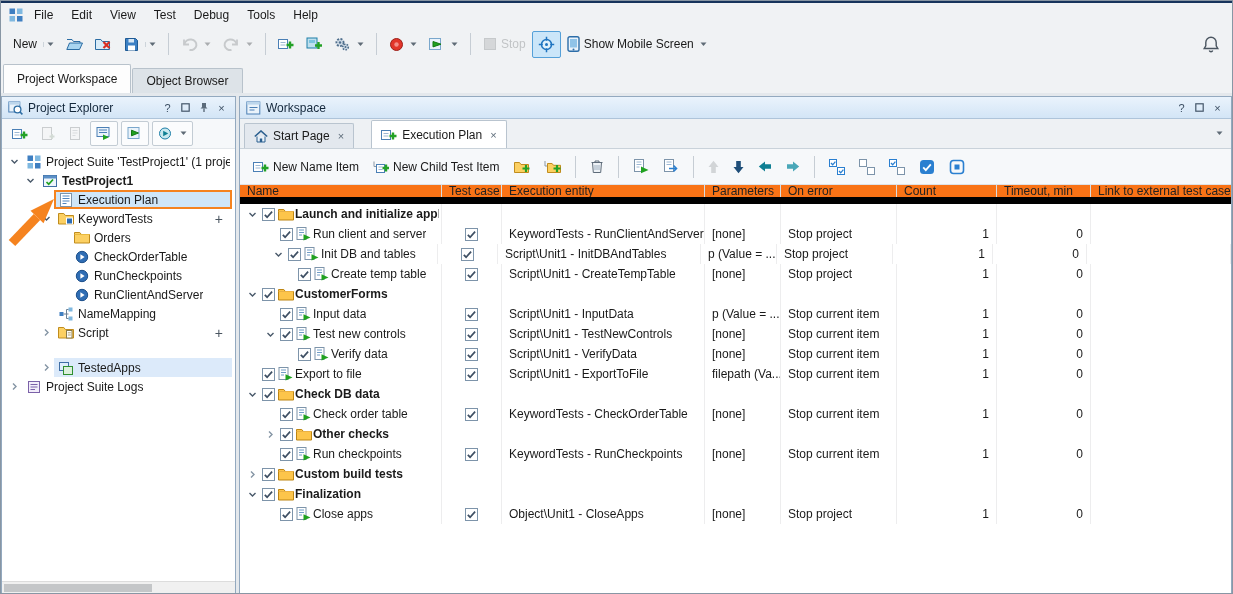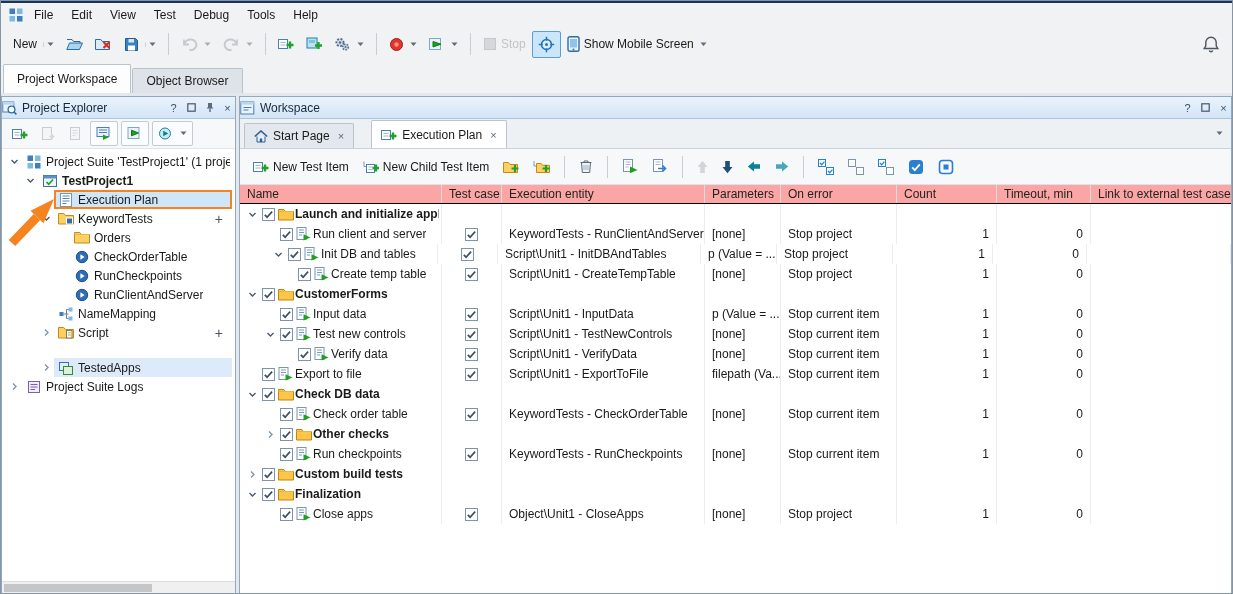--- a/index.html
+++ b/index.html
@@ -22,21 +22,21 @@
   .disabled .tlabel { color:#8d979f; }
   .active-toggle { background:#cbe6f9; border:1px solid #55a0d8; }
   .tspacer { flex:1; }
   .doctabs { height:31px; display:flex; align-items:flex-end; padding-left:2px; background:#f0f2f4; }
   .doctab { height:25px; display:flex; align-items:center; padding:12px 13px; background:#dde3e8; border:1px solid #b8c2cb; border-bottom:none; margin-right:1px; border-radius:2px 2px 0 0; }
   .doctab.active { background:#fdfdfd; height:29px; position:relative; z-index:2; }
   .main { display:flex; height:502px; padding-top:3px; background:#e4e8ec; }
   .panel { background:#fff; border:1px solid #93a9bf; display:flex; flex-direction:column; overflow:hidden; }
   .explorer { width:235px; position:relative; flex:none; }
   .workspace { flex:1; margin-left:3px; }
-  .panel-hdr { height:22px; flex:none; background:linear-gradient(#eaf3fc,#d3e5f6); border-bottom:1px solid #aec4da; display:flex; align-items:center; padding:0 0; gap:5px; }
+  .panel-hdr { height:22px; flex:none; background:linear-gradient(#eaf3fc,#d3e5f6); border-bottom:1px solid #aec4da; display:flex; align-items:center; padding:0 6px; gap:5px; }
   .panel-title { color:#14283c; white-space:nowrap; }
   .hdr-btns { margin-left:auto; display:flex; align-items:center; gap:3px; }
   .hdr-btn { width:15px; height:15px; display:flex; align-items:center; justify-content:center; color:#3c4f63; font-size:11px; }
   .exp-toolbar { height:30px; flex:none; display:flex; align-items:center; gap:1px; padding:0 4px; background:#f6f8fa; border-bottom:1px solid #e2e6ea; }
   .tree { flex:1; background:#fff; padding-top:3px; overflow:hidden; }
   .tree-row { display:flex; align-items:center; height:19px; white-space:nowrap; }
   .slot { width:16px; height:18px; display:flex; align-items:center; justify-content:center; flex:none; }
   .slot.icon { width:19px; }
   .tree-content { display:flex; align-items:center; gap:3px; flex:1; height:100%; padding:0 2px; min-width:0; margin-right:3px; }
   .tree-content.sel { background:#cfe6f8; box-shadow:inset 0 0 0 2px #f5831f; }
@@ -47,21 +47,21 @@
   .annot { position:absolute; left:2px; top:88px; z-index:6; pointer-events:none; }
   .hscroll { height:13px; flex:none; background:#f0f0f0; border-top:1px solid #dcdcdc; position:relative; }
   .hthumb { position:absolute; left:2px; top:2px; height:8px; width:148px; background:#c4c6c8; }
   .ws-tabs { height:30px; flex:none; display:flex; align-items:flex-end; background:#eef1f4; border-bottom:1px solid #c9d2da; padding-left:4px; }
   .ws-tab { display:flex; align-items:center; gap:5px; padding:0 9px; height:25px; border:1px solid #b9c4cf; border-bottom:none; background:#e3e8ee; margin-right:17px; border-radius:2px 2px 0 0; }
   .ws-tab.active { background:#fff; height:28px; position:relative; z-index:2; }
   .tab-close { color:#5c6b79; font-size:11px; margin-left:3px; }
   .strip-caret { margin-left:auto; align-self:center; margin-right:8px; display:flex; }
   .ws-toolbar { height:36px; flex:none; display:flex; align-items:center; gap:2px; padding:0 7px; background:#f6f8fa; border-bottom:1px solid #dde2e7; }
   .grid { flex:1; display:flex; flex-direction:column; background:#fff; overflow:hidden; }
-  .grid-head { display:flex; height:19px; flex:none; border-bottom:1px solid #000000; background:#fca5a5; }
+  .grid-head { display:flex; height:19px; flex:none; border-bottom:7px solid #000000; background:#f97316; }
   .gh-cell { border-right:1px solid #d7dce1; padding:2px 7px; display:flex; align-items:center; color:#222; white-space:nowrap; overflow:hidden; flex:none; }
   .grid-body { flex:1; }
   .g-row { display:flex; height:20px; align-items:stretch; }
   .g-cell { display:flex; align-items:center; padding:0 7px; border-right:1px solid #ededee; white-space:nowrap; overflow:hidden; flex:none; }
   .g-cell.center { justify-content:center; }
   .g-cell.right { justify-content:flex-end; }
   .g-cell.name { padding-right:2px; }
   .g-row.group .lbl { font-weight:bold; }
 </style>
 </head>
@@ -546,21 +546,21 @@
             </svg>
           </span>
       </div>
       <div class="ws-toolbar">
         <span class="tbtn">
             <svg width="16" height="16" viewBox="0 0 16 16">
               <rect x="0.5" y="3.5" width="9" height="9" fill="#fff" stroke="#4a7fb5"></rect>
               <path d="M2.5 6.5h5M2.5 9h5" stroke="#9cb8d4" fill="none"></path>
               <path d="M12 5.5v7M8.5 9h7" stroke="#23a126" stroke-width="2.4" fill="none"></path>
             </svg>
-            <span class="tlabel">New Test Item</span>
+            <span class="tlabel">New Name Item</span>
           </span>
         <span class="tbtn">
             <svg width="16" height="16" viewBox="0 0 16 16">
               <path d="M1 2.5v5h2.5" fill="none" stroke="#8a98a6"></path>
               <rect x="3.5" y="5.5" width="8" height="8" fill="#fff" stroke="#4a7fb5"></rect>
               <path d="M5.5 8h4M5.5 10.5h4" stroke="#9cb8d4" fill="none"></path>
               <path d="M13 5.5v7M9.5 9h7" stroke="#23a126" stroke-width="2.4" fill="none"></path>
             </svg>
             <span class="tlabel">New Child Test Item</span>
           </span>

